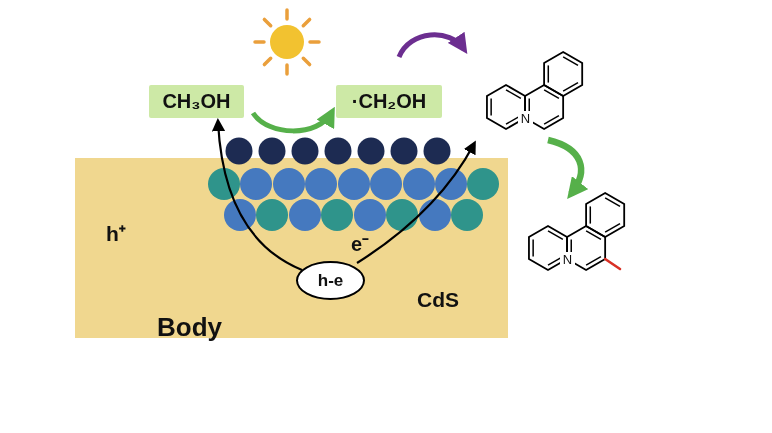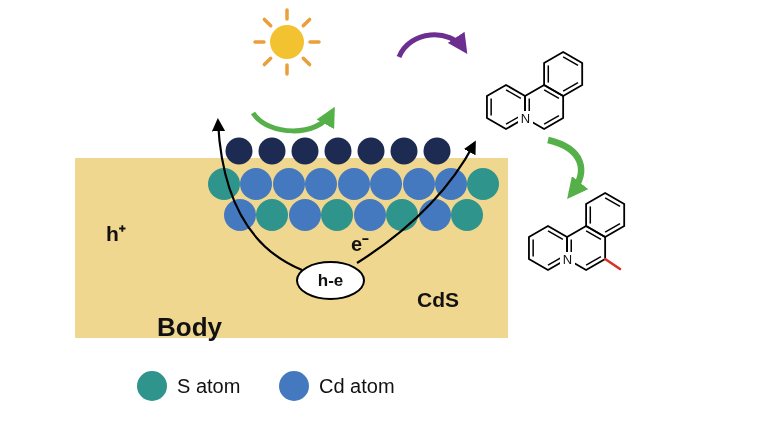--- a/index.html
+++ b/index.html
@@ -112,33 +112,27 @@
         <line x1="562.8589999999999" y1="256.58" x2="548" y2="265.16" stroke="#000" stroke-width="1.5"></line>
         <line x1="571.2410000000001" y1="256.58" x2="571.2410000000001" y2="239.42" stroke="#000" stroke-width="1.5"></line>
         <line x1="586.1" y1="230.84" x2="600.959" y2="239.42" stroke="#000" stroke-width="1.5"></line>
         <line x1="600.959" y1="256.58" x2="586.1" y2="265.16" stroke="#000" stroke-width="1.5"></line>
         <line x1="590.291" y1="223.58" x2="590.291" y2="206.42" stroke="#000" stroke-width="1.5"></line>
         <line x1="605.15" y1="197.84" x2="620.0089999999999" y2="206.42" stroke="#000" stroke-width="1.5"></line>
         <line x1="620.0089999999999" y1="223.58" x2="605.15" y2="232.16" stroke="#000" stroke-width="1.5"></line>
       </g>
   </svg>
 
+  <div class="chem-box" style="left: 149px; top: 85px; width: 95px; height: 33px; background-color: rgb(205, 233, 166);">CH₃OH</div>
+  <div class="chem-box" style="left: 336px; top: 85px; width: 106px; height: 33px; background-color: rgb(205, 233, 166);">·CH₂OH</div>
 
   <div class="lbl" style="left:106px;top:219px;font-size:21px">h⁺</div>
   <div class="lbl" style="left:351px;top:230px;font-size:20px">e⁻</div>
   <div class="lbl" style="left:417px;top:288px;font-size:21px">CdS</div>
   <div class="lbl" style="left:157px;top:312px;font-size:26px">Body</div>
 
   <div class="ellipse" style="left:296px;top:261px;width:69px;height:39px">h-e</div>
 
   <div class="n-label" style="left:518px;top:111px">N</div>
   <div class="n-label" style="left:560px;top:252px">N</div>
 
-  <div class="legend" style="left:137px;top:371px">
-    <span class="dot" style="background-color: rgb(47, 148, 139);"></span>
-    <span>S atom</span>
-  </div>
-  <div class="legend" style="left:279px;top:371px">
-    <span class="dot" style="background-color: rgb(69, 121, 191);"></span>
-    <span>Cd atom</span>
-  </div>
 
 </div>
 
 </body></html>

